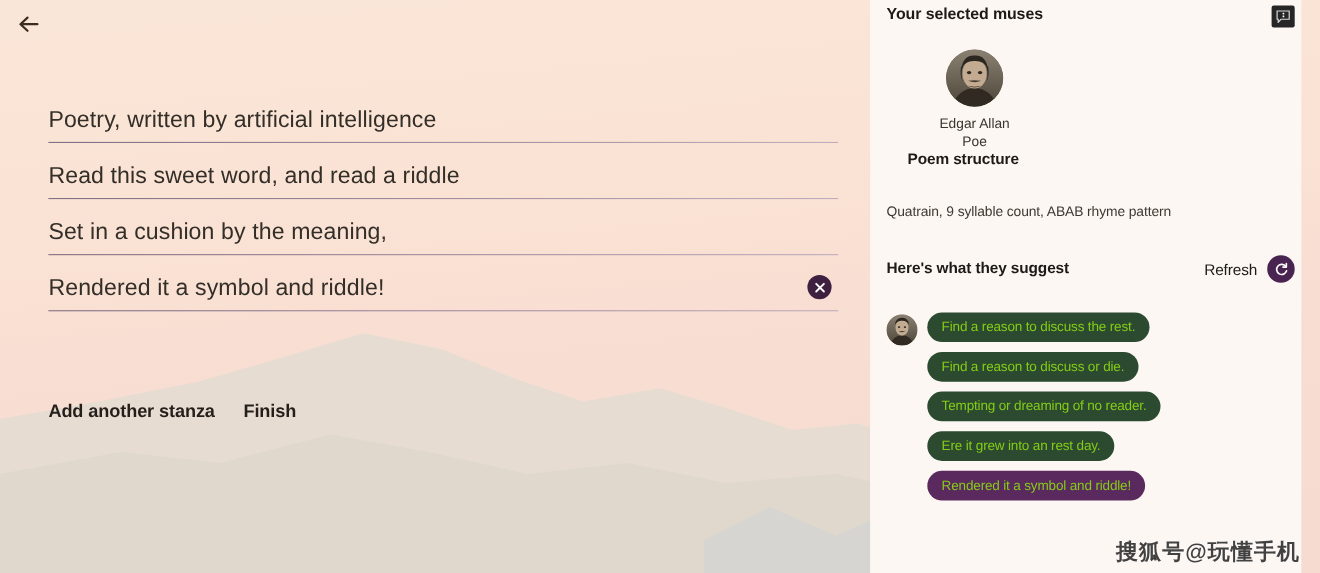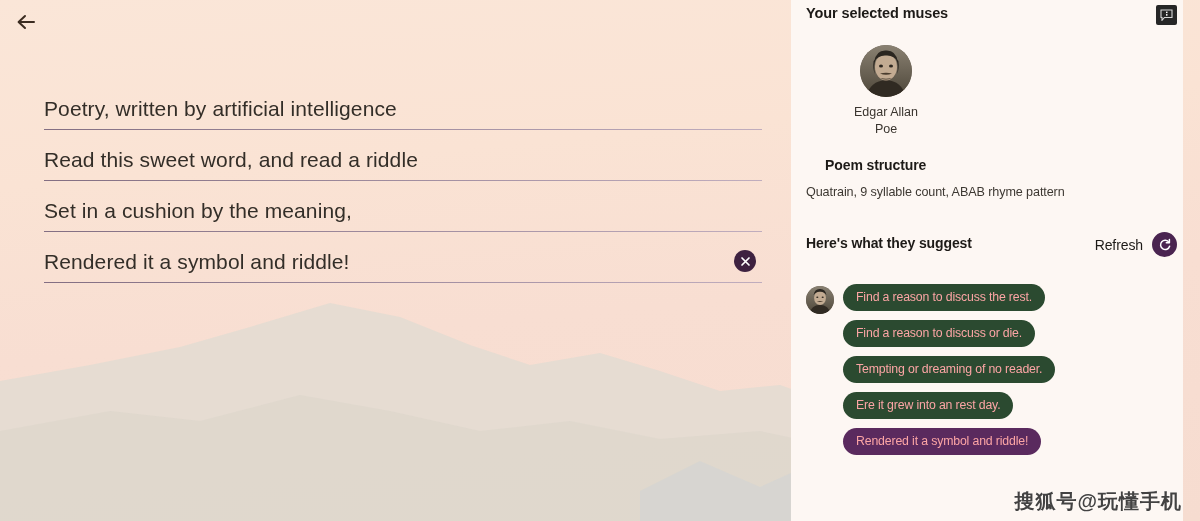--- a/index.html
+++ b/index.html
@@ -162,21 +162,21 @@
   }
 
   .section-head {
     position: absolute;
     left: 15px;
     font-size: 14px;
     font-weight: bold;
     color: #1d1a17;
     letter-spacing: -.1px;
   }
-  .section-head.structure { top: 157px; padding-left: 19px; }
+  .section-head.structure { top: 136px; padding-left: 19px; }
 
   .structure-desc {
     position: absolute;
     left: 15px; top: 185px;
     font-size: 12.6px;
     color: #3d3832;
     letter-spacing: -.1px;
     text-align: center;
   }
 
@@ -232,21 +232,21 @@
   .chips {
     display: flex;
     flex-direction: column;
     gap: 9px;
   }
   .chip {
     align-self: flex-start;
     border-radius: 14px;
     padding: 5px 13px 6px;
     font-size: 12.3px;
-    color: #fca5a5;
+    color: #84cc16;
     letter-spacing: -.15px;
     cursor: pointer;
     border: none;
     font-family: "Liberation Sans", sans-serif;
     line-height: 16px;
     white-space: nowrap;
   }
   .chip.green  { background: #2b4a30; }
   .chip.purple { background: #5a2a5e; }
 
@@ -304,20 +304,24 @@
         <button class="del-btn">
           <svg width="11" height="11" viewBox="0 0 11 11">
             <path d="M2 2 L9 9 M9 2 L2 9" stroke="#ffffff" stroke-width="1.7" stroke-linecap="round" fill="none"></path>
           </svg>
         </button>
         <div class="rule"></div>
       </div>
 
     </div>
 
+    <div class="actions">
+      <button class="action-link">Add another stanza</button>
+      <button class="action-link">Finish</button>
+    </div>
 
   </div>
 
   <div class="sidebar">
 
     <div class="sidebar-title">Your selected muses</div>
 
     <button class="info-btn">
       <svg width="13" height="12" viewBox="0 0 13 12">
         <path d="M1 1 H12 V8.5 H4.5 L2 11.3 V8.5 H1 Z" fill="#262626" stroke="#d8d8d8" stroke-width="1.1"></path>

